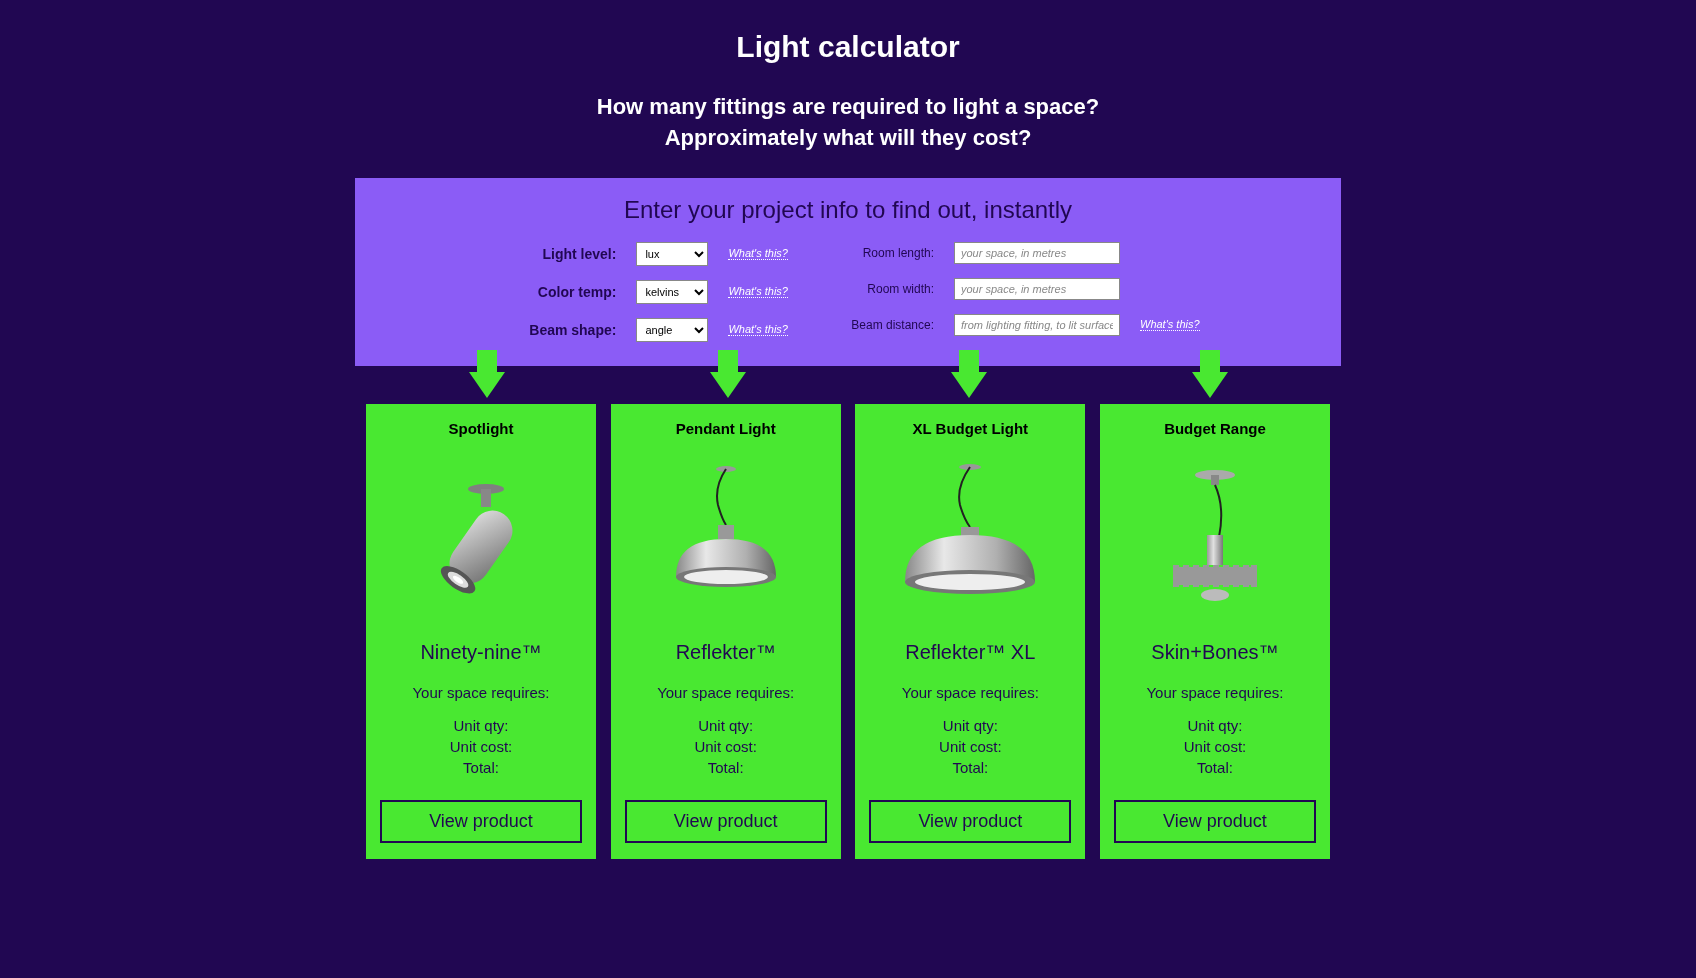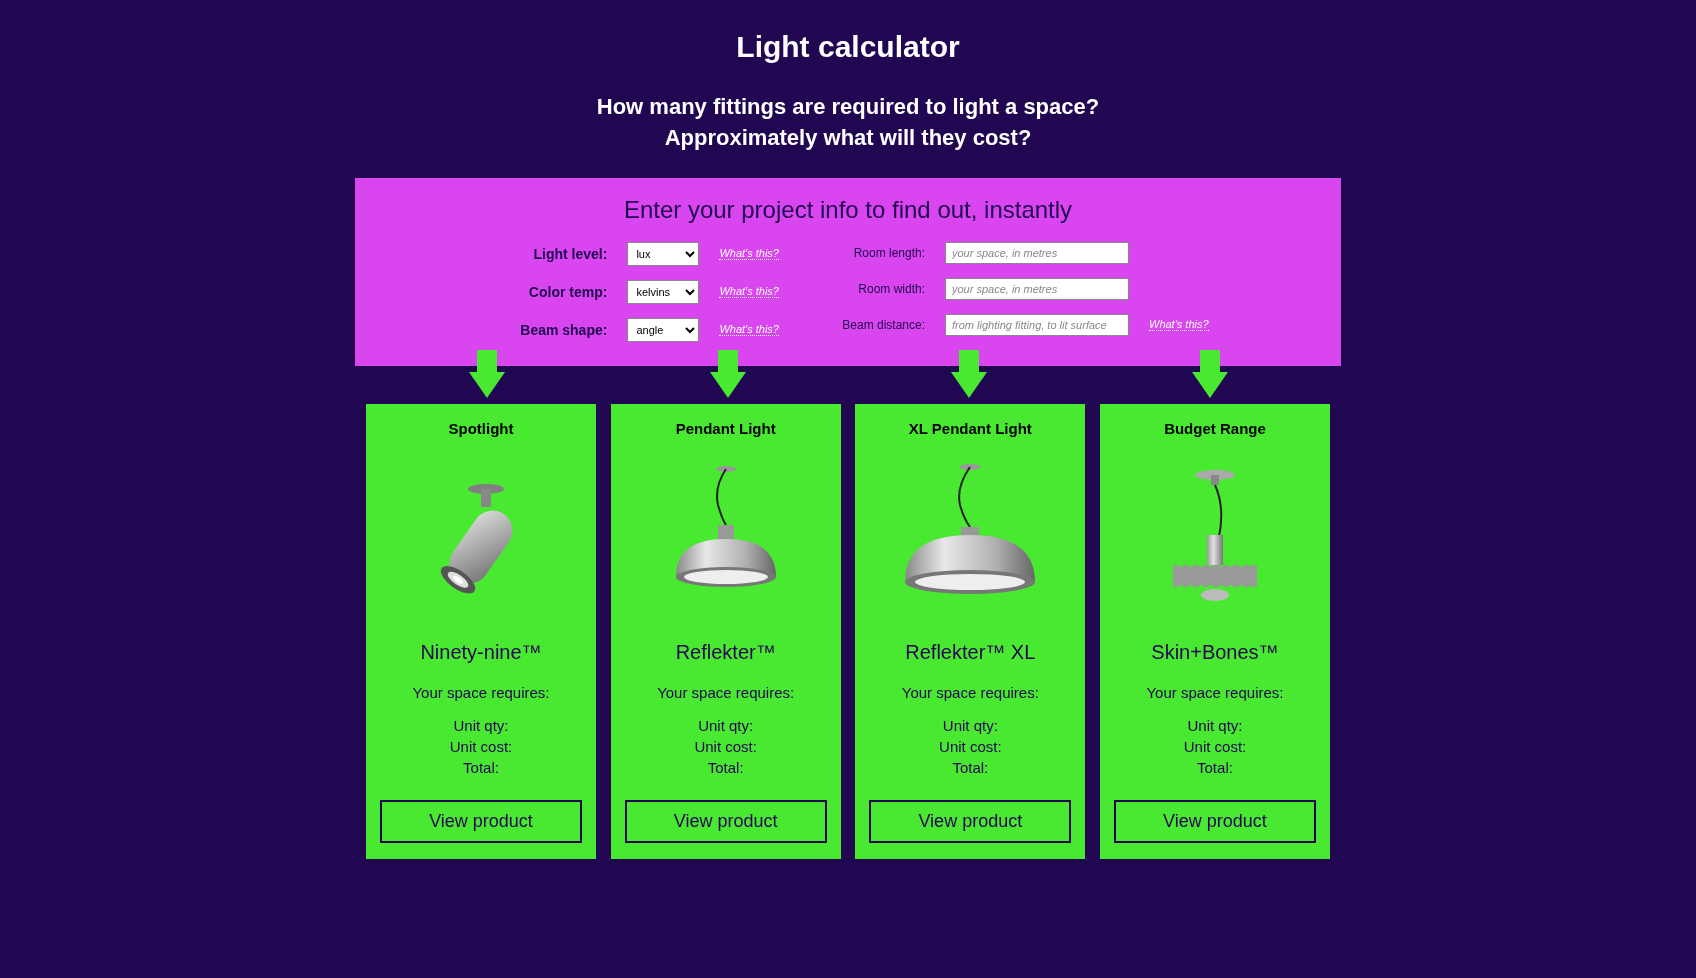--- a/index.html
+++ b/index.html
@@ -18,21 +18,21 @@
   margin-bottom: 28px;
 }
 .subtitle {
   text-align: center;
   font-size: 22px;
   font-weight: 700;
   line-height: 1.4;
   margin-bottom: 24px;
 }
 .form-panel {
-  background: #d946ef;
+  background: #8b5cf6;
   padding: 18px 24px 24px;
   margin: 0 7px;
 }
 .form-heading {
   text-align: center;
   color: #210752;
   font-size: 24px;
   font-weight: 500;
   margin-bottom: 18px;
 }
@@ -60,21 +60,21 @@
 select {
   width: 72px;
   height: 24px;
   font-size: 11px;
   background: #fff;
   border: 1px solid #888;
   color: #000;
   padding: 2px 4px;
 }
 input[type="text"] {
-  width: 184px;
+  width: 166px;
   height: 22px;
   font-size: 11px;
   background: #fff;
   border: 1px solid #888;
   padding: 2px 6px;
 }
 input::placeholder { color: #888; font-style: italic; }
 .help-link {
   color: #fff;
   font-size: 11px;
@@ -281,21 +281,21 @@
       <div class="card-req">Your space requires:</div>
       <div class="card-stats">
         <div>Unit qty:</div>
         <div>Unit cost:</div>
         <div>Total:</div>
       </div>
       <button class="view-btn">View product</button>
     </div>
 
     <div class="card">
-      <div class="card-type">XL Pendant Light</div>
+      <div class="card-type">XL Budget Light</div>
       <div class="card-image">
         <svg class="prod-svg" viewBox="0 0 180 180">
           <defs>
             <linearGradient id="g3" x1="0" y1="0" x2="1" y2="0">
               <stop offset="0" stop-color="#888"></stop>
                 <stop offset="0.3" stop-color="#e8e8e8"></stop>
                 <stop offset="0.7" stop-color="#b0b0b0"></stop>
                 <stop offset="1" stop-color="#666"></stop>
             </linearGradient>
           </defs>

